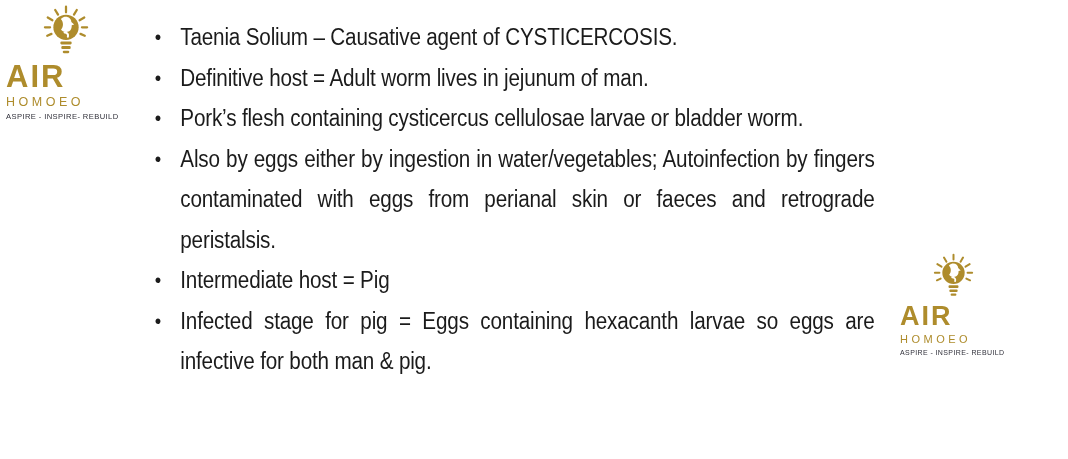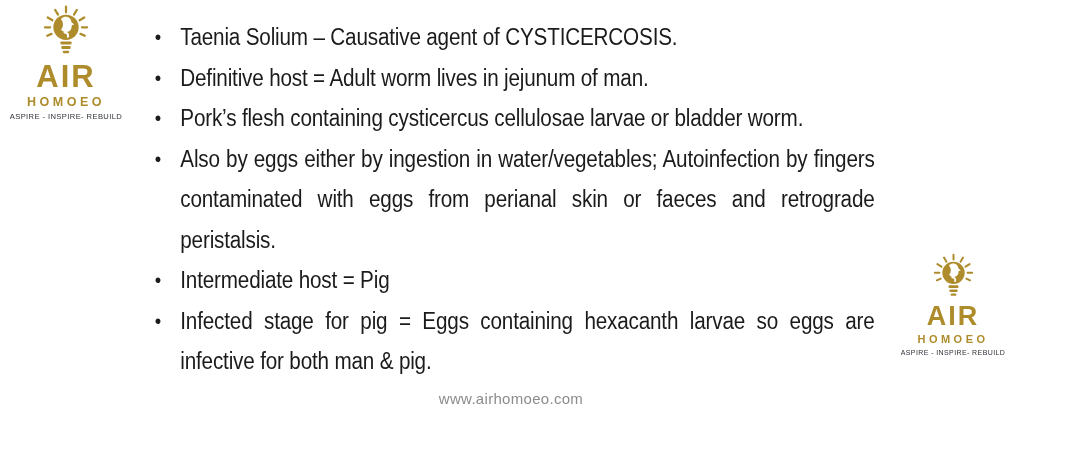--- a/index.html
+++ b/index.html
@@ -4,34 +4,34 @@
 <style>
   html,body{margin:0;padding:0;}
   body{
     width:1068px;height:459px;position:relative;overflow:hidden;
     background:#ffffff;
     font-family:"Liberation Sans", sans-serif;
   }
   .slide{position:absolute;inset:0;background:#ffffff;}
 
   
-  .logo{position:absolute;text-align:center;color:#AE8C2C;}
+  .logo{position:absolute;text-align:left;color:#AE8C2C;}
   .logo-top-left{left:6px;top:4px;width:120px;}
   .logo-right{left:900px;top:252px;width:106px;}
   .logo svg{display:block;margin:0 auto;}
   .logo-top-left svg{width:60px;height:56px;}
   .logo-right svg{width:53px;height:50px;}
   .logo .air{
     font-weight:800;color:#AE8C2C;line-height:1;letter-spacing:2px;
     font-family:"Liberation Sans", sans-serif;
   }
   .logo-top-left .air{font-size:31px;margin-top:1px;}
   .logo-right .air{font-size:27px;margin-top:1px;}
   .logo .homoeo{
-    font-weight:700;color:#AE8C2C;letter-spacing:3.5px;line-height:1;
+    font-weight:400;color:#AE8C2C;letter-spacing:3.5px;line-height:1;
   }
   .logo-top-left .homoeo{font-size:12.5px;margin-top:4px;}
   .logo-right .homoeo{font-size:11px;margin-top:4px;}
   .logo .tagline{
     font-weight:400;color:#30303A;letter-spacing:0.4px;line-height:1;white-space:nowrap;
   }
   .logo-top-left .tagline{font-size:7.6px;margin-top:4px;}
   .logo-right .tagline{font-size:7px;margin-top:4px;}
 
   
@@ -131,15 +131,14 @@
       <path d="M30.5,28.5 q4.5,0.5 3.5,4.5" fill="none" stroke="#ffffff" stroke-width="2.2" stroke-linecap="round"></path>
       <rect x="26" y="38" width="12" height="3.2" rx="1.2" fill="#AE8C2C"></rect>
       <rect x="27" y="43" width="10" height="3.2" rx="1.2" fill="#AE8C2C"></rect>
       <rect x="28.5" y="48" width="7" height="2.6" rx="1.2" fill="#AE8C2C"></rect>
     </svg>
     <div class="air">AIR</div>
     <div class="homoeo">HOMOEO</div>
     <div class="tagline">ASPIRE - INSPIRE- REBUILD</div>
   </div>
 
-  <div class="footer-url">www.airhomoeo.com</div>
 
 </div>
 
 </body></html>

